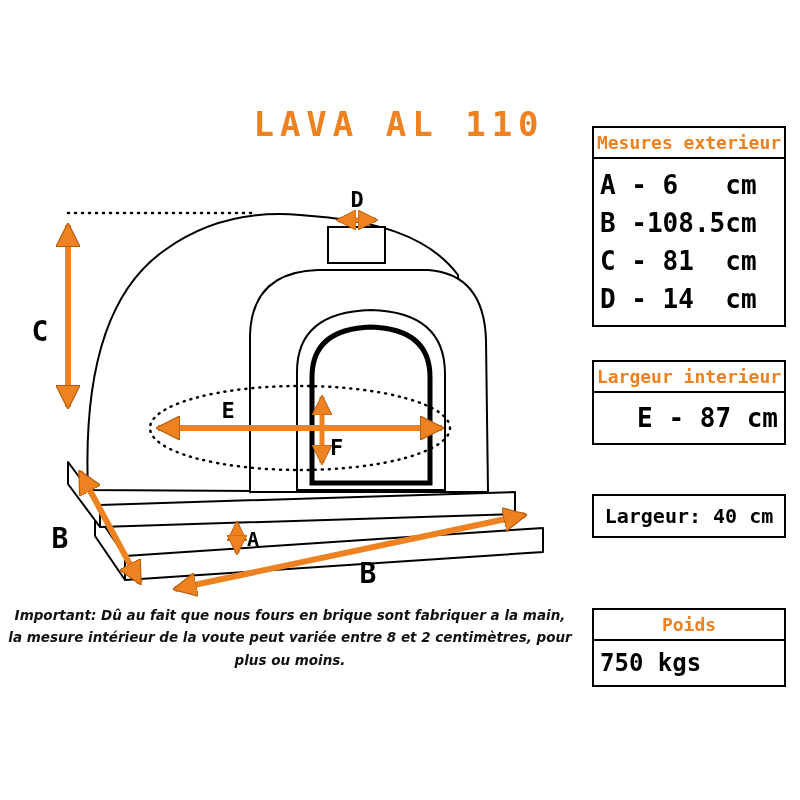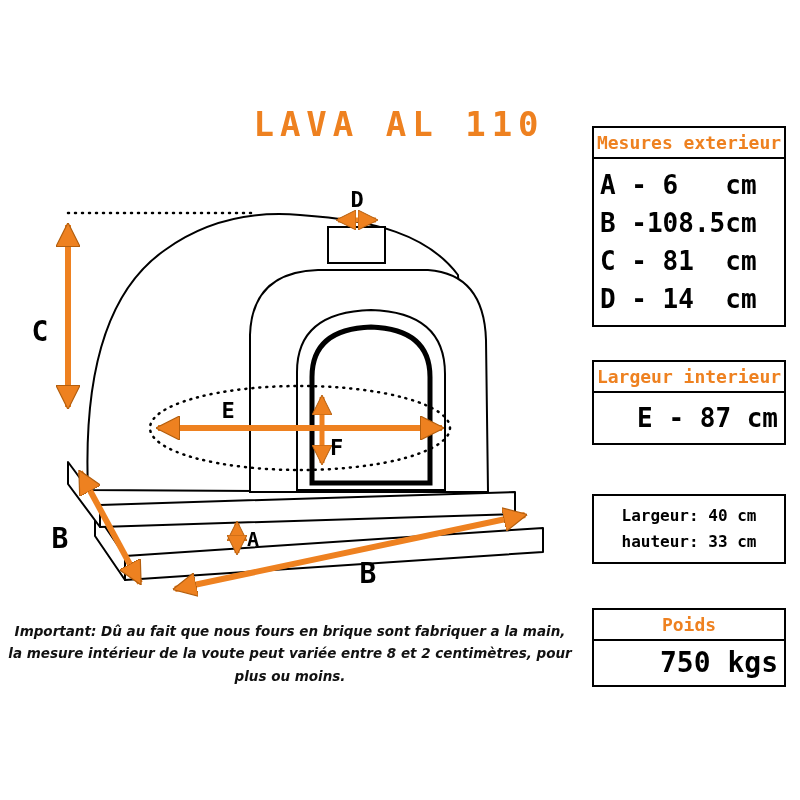--- a/index.html
+++ b/index.html
@@ -17,28 +17,28 @@
     border:2px solid #000; background:#fff;
   }
   .panel-header {
     border-bottom:2px solid #000; text-align:center; color:#EE8120;
     font-weight:bold; font-size:18px; padding:4px 1px; white-space:pre;
   }
   .panel-body { padding:7px 6px; }
   .row { white-space:pre; font-weight:bold; color:#000; }
   .panel--ext .row   { font-size:26px; line-height:38px; }
   .panel--int .row   { font-size:26px; line-height:36px; text-align:right; }
-  .panel--porte .row { font-size:16px; line-height:26px; text-align:center; }
-  .panel--poids .row { font-size:28px; line-height:30px; text-align:right; }
+  .panel--porte .row { font-size:20px; line-height:26px; text-align:center; }
+  .panel--poids .row { font-size:24px; line-height:30px; text-align:left; }
   .panel--ext   { top:126px; }
   .panel--int   { top:360px; }
   .panel--porte { top:494px; }
   .panel--poids { top:608px; }
   .footnote {
-    position:absolute; left:8px; top:620px; width:564px; text-align:center;
+    position:absolute; left:8px; top:604px; width:564px; text-align:center;
     font-family:"DejaVu Sans", sans-serif; font-style:italic; font-weight:bold;
     font-size:13.5px; color:#111; line-height:1.65;
   }
   .diagram { position:absolute; left:10px; top:165px; }
   svg text { font-family:"DejaVu Sans Mono", monospace; font-weight:bold; fill:#000; }
 </style>
 </head>
 <body>
 
 <div class="sheet">
@@ -100,21 +100,20 @@
   <div class="panel panel--int">
     <div class="panel-header">Largeur interieur</div>
     <div class="panel-body">
       <div class="row">E - 87 cm</div>
     </div>
   </div>
 
   <div class="panel panel--porte">
     <div class="panel-body">
       <div class="row">Largeur: 40 cm</div>
-      <div class="row">hauteur: 33 cm</div>
     </div>
   </div>
 
   <div class="panel panel--poids">
     <div class="panel-header">Poids</div>
     <div class="panel-body">
       <div class="row">750 kgs</div>
     </div>
   </div>
 

